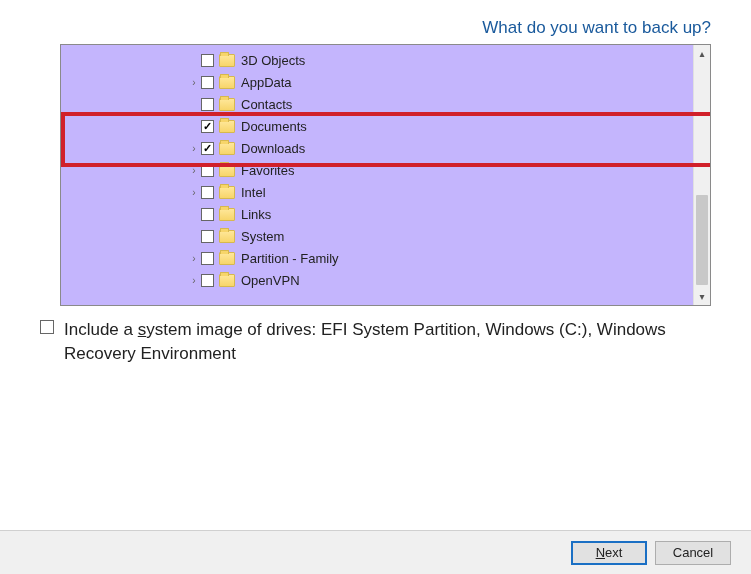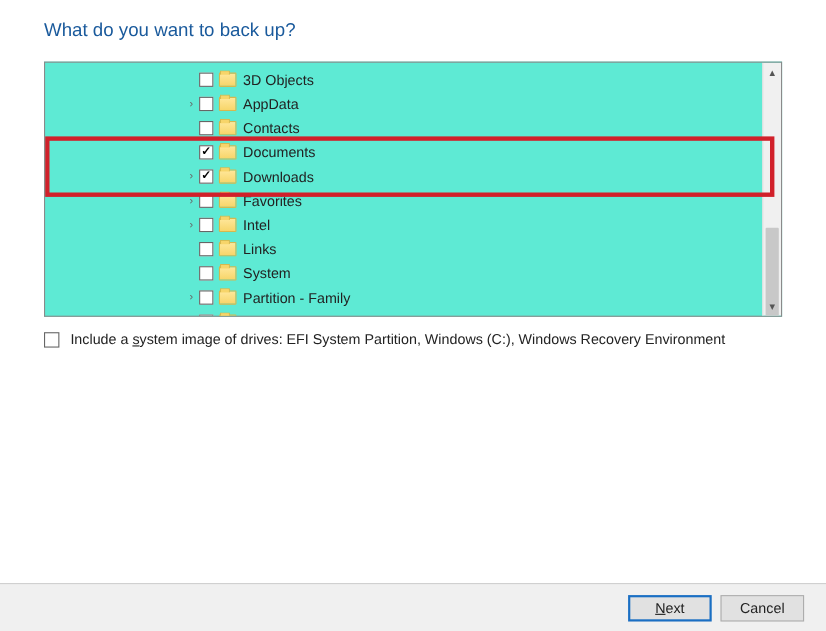--- a/index.html
+++ b/index.html
@@ -10,34 +10,36 @@
       width: 751px;
       height: 574px;
       position: relative;
       color: #222;
     }
     .content { padding: 18px 40px 0 40px; }
     .title {
       color: #1a5a9c;
       font-size: 17px;
       font-weight: 400;
-      margin-bottom: 18px;
+      margin-bottom: 6px;
+      text-align: right;
     }
     .subtitle {
       font-size: 13px;
       margin-bottom: 38px;
     }
 
     .tree-box {
       border: 1px solid #8a8a8a;
-      height: 232px;
+      height: 262px;
       position: relative;
       overflow: hidden;
-      background: #5eead4;
+      background: #c4b5fd;
       margin-bottom: 10px;
+      margin-left: 20px;
     }
     .tree-scroll {
       width: 17px;
       position: absolute;
       right: 0; top: 0; bottom: 0;
       background: #f0f0f0;
       border-left: 1px solid #e0e0e0;
     }
     .scroll-arrow {
       height: 17px;
@@ -117,21 +119,21 @@
       align-items: flex-start;
       gap: 10px;
       padding: 2px 0 0 0;
     }
     .sysimg-cb {
       width: 14px; height: 14px;
       border: 1px solid #666;
       margin-top: 2px;
       flex-shrink:0;
     }
-    .sysimg-text { font-size: 13px; line-height: 1.4; }
+    .sysimg-text { font-size: 17px; line-height: 1.4; }
     .sysimg-text .sub { margin-top: 12px; display:block; }
     .u { text-decoration: underline; }
 
     .button-bar {
       position: absolute;
       bottom: 0; left: 0; right: 0;
       border-top: 1px solid #d0d0d0;
       background: #f0f0f0;
       height: 44px;
       display: flex;

